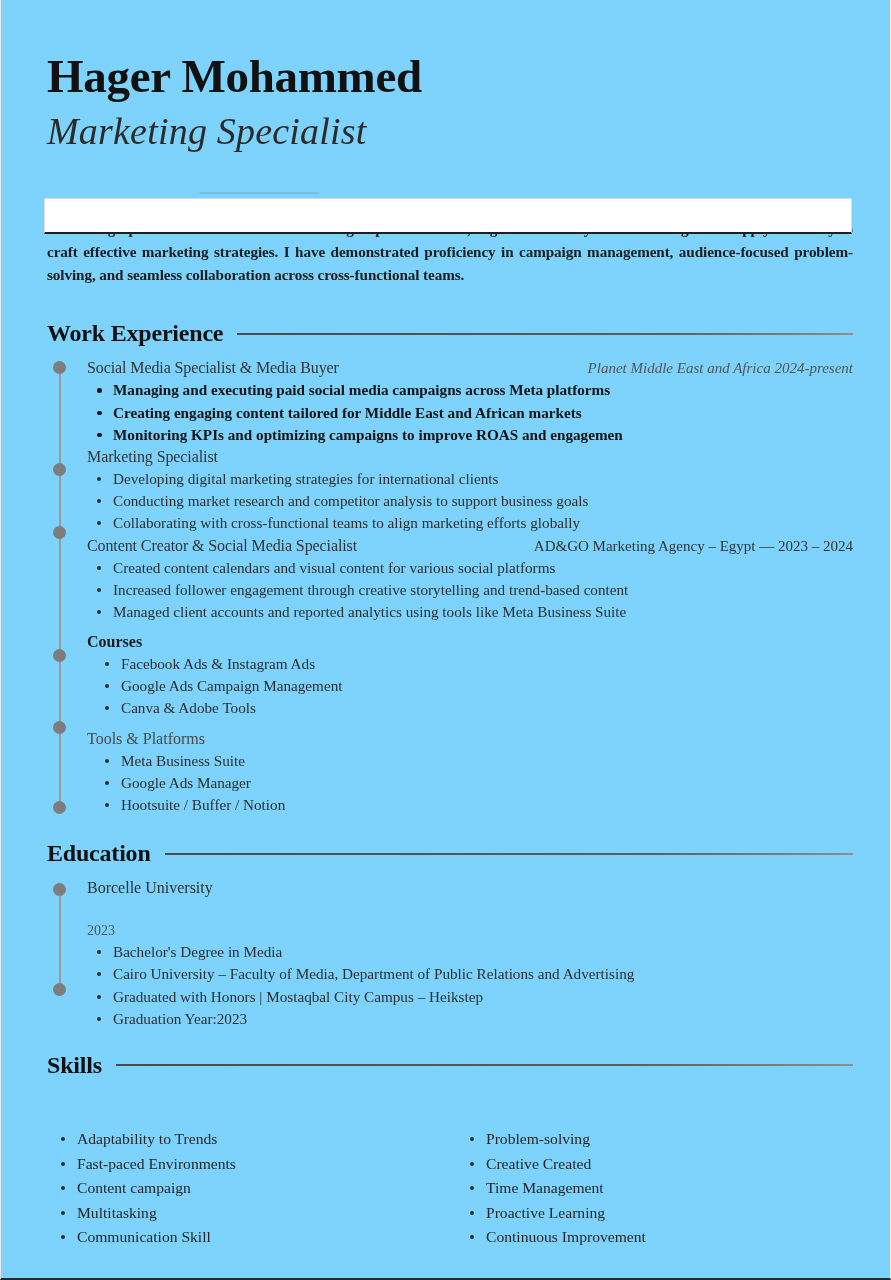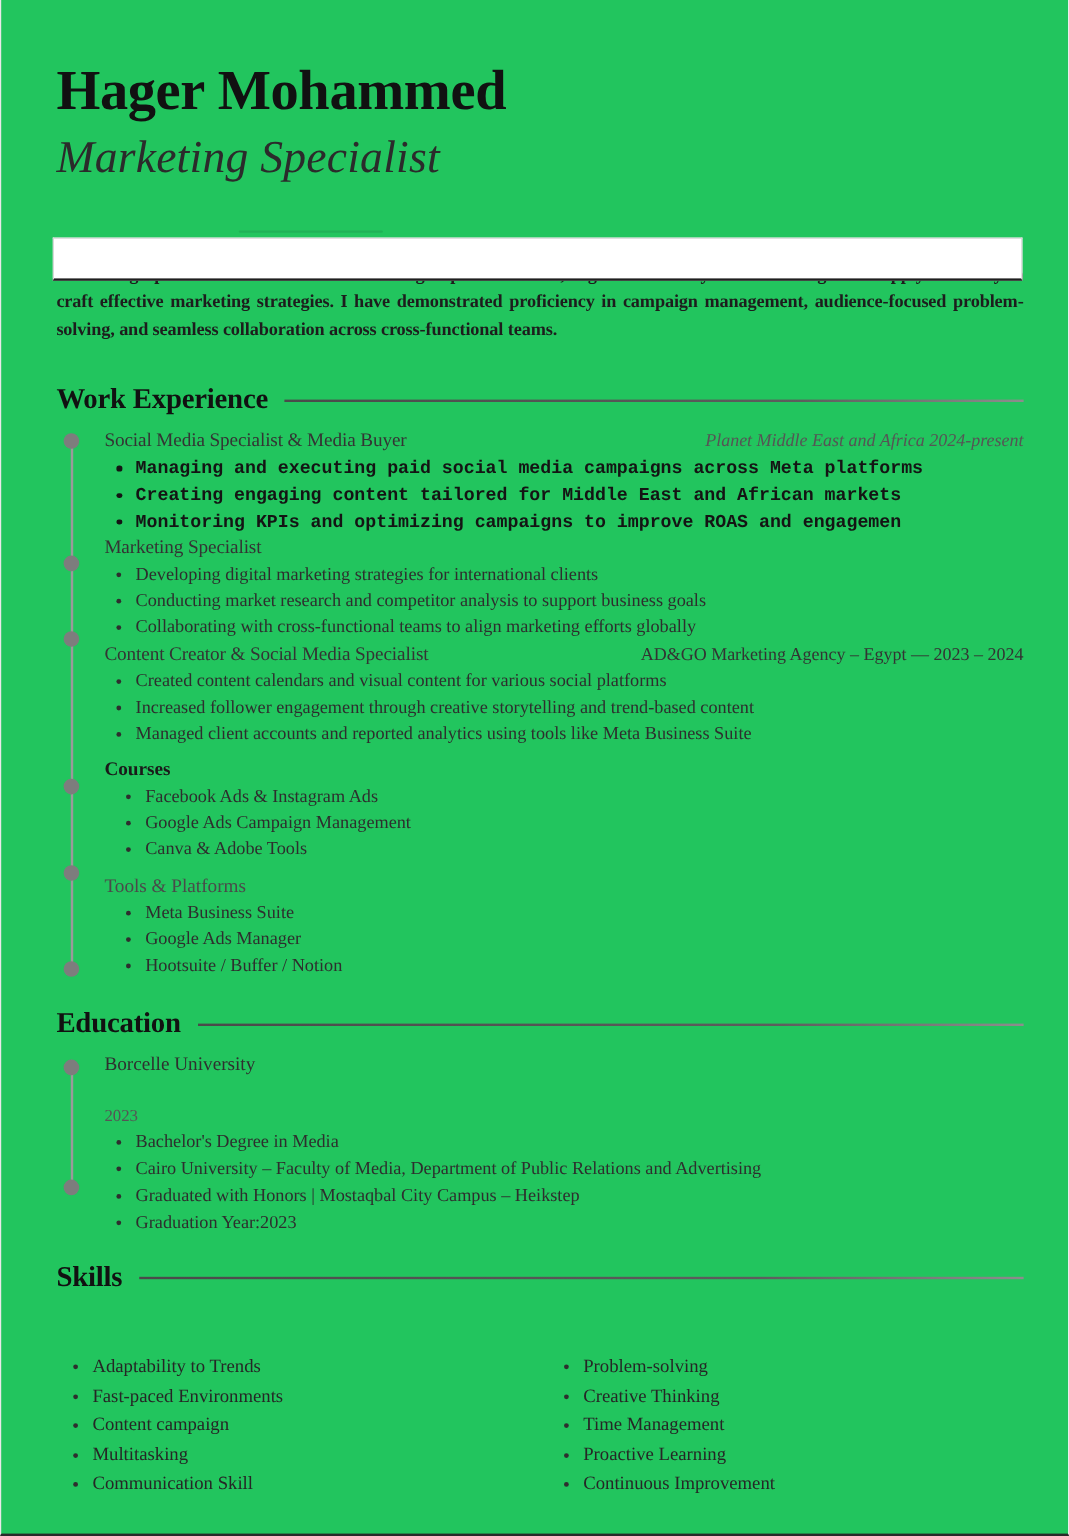--- a/index.html
+++ b/index.html
@@ -15,21 +15,21 @@
     color: #1a1a1a;
     position: relative;
     overflow: hidden;
   }
 
   .page {
     position: absolute;
     left: 0; top: 0;
     width: 891px;
     height: 1280px;
-    background: #22c55e;
+    background: #7dd3fc;
     border-left: 1px solid #e9e9e9;
     border-right: 1px solid #ececec;
     border-bottom: 2px solid #2a2a2a;
   }
 
   .content {
     position: absolute;
     left: 46px;
     top: 0;
     width: 806px;
@@ -175,21 +175,21 @@
   ul.bullets li::before {
     content: "";
     position: absolute;
     left: 10px;
     top: 9px;
     width: 4px;
     height: 4px;
     border-radius: 50%;
     background: #2e2e2e;
   }
-  ul.bullets.strong li { font-weight: bold; color: #141414; font-family: Liberation Mono, monospace; }
+  ul.bullets.strong li { font-weight: bold; color: #141414; }
   ul.bullets.strong li::before { background: #141414; width: 4.5px; height: 4.5px; }
 
   .entry { margin-bottom: 2px; }
 
   
   .sub-head {
     font-size: 16px;
     font-weight: bold;
     color: #1a1a1a;
     margin-top: 10px;
@@ -354,21 +354,21 @@
           <li>Adaptability to Trends</li>
           <li>Fast-paced Environments</li>
           <li>Content campaign</li>
           <li>Multitasking</li>
           <li>Communication Skill</li>
         </ul>
       </div>
       <div class="col right">
         <ul class="bullets">
           <li>Problem-solving</li>
-          <li>Creative Thinking</li>
+          <li>Creative Created</li>
           <li>Time Management</li>
           <li>Proactive Learning</li>
           <li>Continuous Improvement</li>
         </ul>
       </div>
     </div>
 
   </div>
 </div>
 

